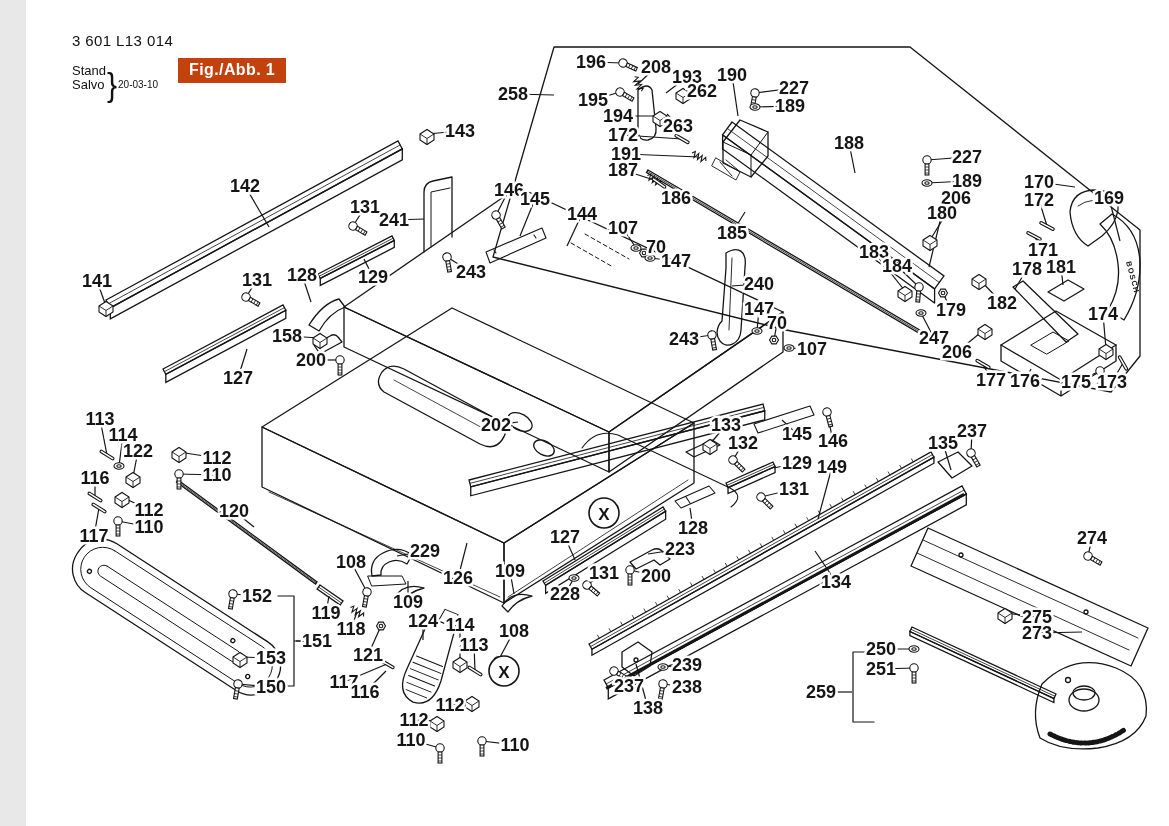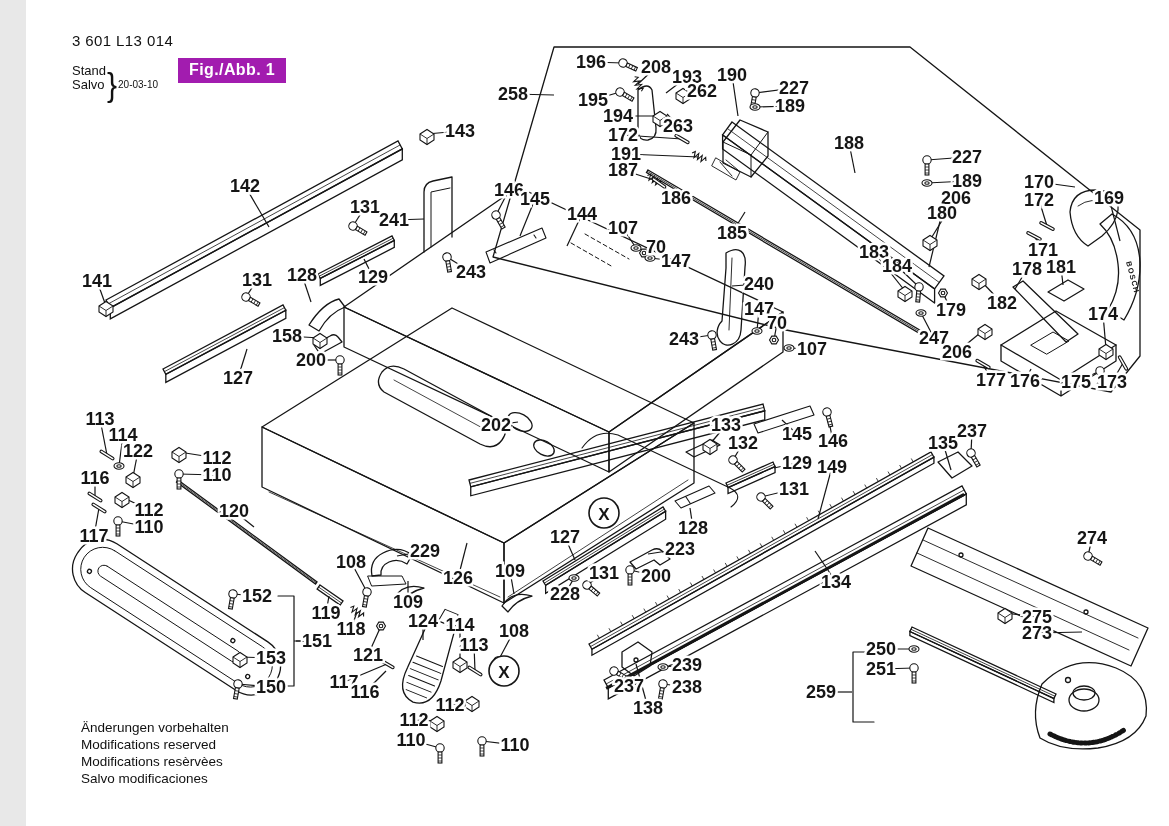--- a/index.html
+++ b/index.html
@@ -4,21 +4,21 @@
 <style>
   html,body{margin:0;padding:0;background:#e8e8e8;}
   #page{position:relative;width:1169px;height:826px;background:#ffffff;overflow:hidden;
         font-family:"Liberation Sans",sans-serif;color:#111;margin-left:26px;}
   #art{position:absolute;left:0;top:0;}
   .hdr{position:absolute;color:#111;}
   #part-number{left:46px;top:32px;font-size:15px;letter-spacing:.4px;}
   #stand-issue{left:46px;top:64px;display:flex;align-items:flex-end;font-size:13px;line-height:14px;}
   #stand-issue .brace{font-size:30px;font-weight:300;margin:0 1px 0 1px;transform:scaleY(1.1);}
   #stand-issue .date{font-size:10px;}
-  #fig-badge{left:152px;top:58px;background:#a21caf;color:#fff;font-weight:bold;
+  #fig-badge{left:152px;top:58px;background:#c2410c;color:#fff;font-weight:bold;
              font-size:16px;padding:3px 11px 4px;letter-spacing:.4px;}
   #footer{position:absolute;left:55px;top:719px;font-size:13.5px;line-height:17px;}
 </style>
 </head>
 <body>
 
 <div id="page">
 
   <div id="part-number" class="hdr">3 601 L13 014</div>
   <div id="stand-issue" class="hdr">
@@ -800,19 +800,13 @@
         <text x="855" y="649" text-anchor="middle" dominant-baseline="central" font-family="Liberation Sans, sans-serif" font-size="18px" font-weight="bold" fill="#151515" stroke="#fff" stroke-width="5" paint-order="stroke">250</text>
         <text x="855" y="669" text-anchor="middle" dominant-baseline="central" font-family="Liberation Sans, sans-serif" font-size="18px" font-weight="bold" fill="#151515" stroke="#fff" stroke-width="5" paint-order="stroke">251</text>
         <text x="795" y="692" text-anchor="middle" dominant-baseline="central" font-family="Liberation Sans, sans-serif" font-size="18px" font-weight="bold" fill="#151515" stroke="#fff" stroke-width="5" paint-order="stroke">259</text>
         <circle cx="578" cy="513" r="15" fill="#fff" stroke="#151515" stroke-width="1.6"></circle>
         <text x="578" y="514" text-anchor="middle" dominant-baseline="central" font-family="Liberation Sans, sans-serif" font-size="17px" font-weight="bold" fill="#151515">X</text>
         <circle cx="478" cy="671" r="15" fill="#fff" stroke="#151515" stroke-width="1.6"></circle>
         <text x="478" y="672" text-anchor="middle" dominant-baseline="central" font-family="Liberation Sans, sans-serif" font-size="17px" font-weight="bold" fill="#151515">X</text>
       </g>
   </svg>
 
-  <div id="footer">
-      <div>Änderungen vorbehalten</div>
-      <div>Modifications reserved</div>
-      <div>Modifications resèrvèes</div>
-      <div>Salvo modificaciones</div>
-    </div>
 </div>
 
 </body></html>

